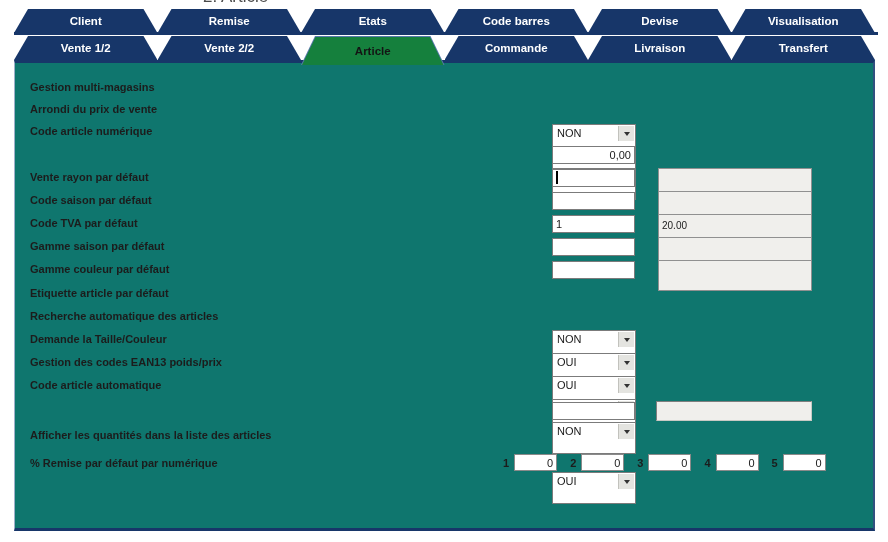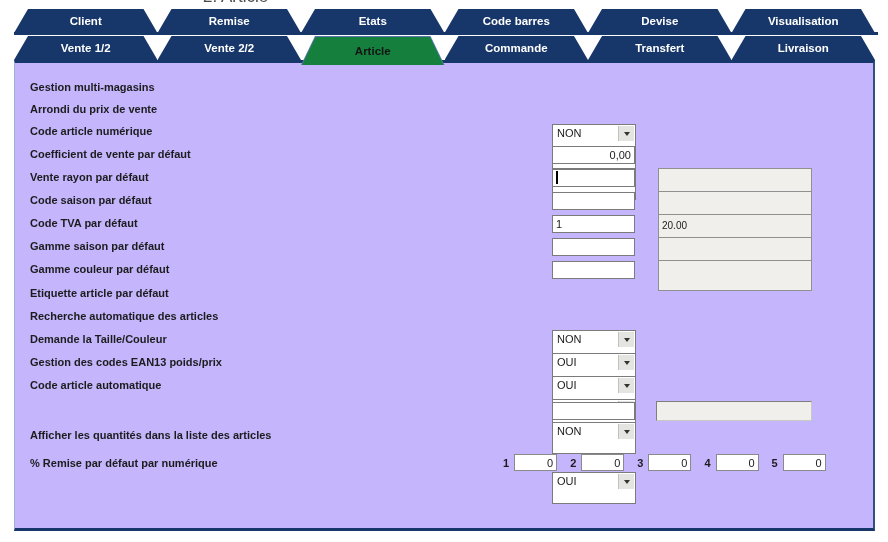--- a/index.html
+++ b/index.html
@@ -16,21 +16,21 @@
   .tab .tlabel{color:#ffffff;font-weight:bold;font-size:11.5px;line-height:24px;}
   .tab.active{background:#5878ac;height:29px;z-index:3;}
   .tab.active .inner{position:absolute;left:1px;right:1px;top:1px;bottom:0;
     clip-path:polygon(13.5px 0,calc(100% - 13.5px) 0,100% 100%,0 100%);
     background:#15803d;display:flex;align-items:center;justify-content:center;}
   .tab.active .tlabel{color:#141414;}
   .bar1{position:absolute;left:14px;top:32px;width:864px;height:3px;background:#173669;}
 
   
   .panel{position:absolute;left:14px;top:60px;width:861px;height:471px;box-sizing:border-box;
-    background:#c4b5fd;border-top:3px solid #173669;border-bottom:3px solid #173669;
+    background:#0f766e;border-top:3px solid #173669;border-bottom:3px solid #173669;
     border-left:1px solid #9db0ca;border-right:2px solid #31507f;}
   .row{position:absolute;left:0;width:100%;height:22px;}
   .flabel{position:absolute;left:15px;top:3px;font-size:11px;font-weight:bold;color:#1c1c1c;white-space:nowrap;}
 
   .select{position:absolute;left:537px;top:0;width:84px;height:32px;box-sizing:border-box;
     background:#ffffff;border:1px solid #7b7b7b;display:flex;align-items:flex-start;margin-top:46px;}
   .sel-val{flex:1;font-size:11px;color:#1a1a1a;padding-left:4px;line-height:17px;}
   .sel-btn{width:15px;height:15px;margin:1px;background:#e4e4e0;border-left:1px solid #c2c2bd;
     display:flex;align-items:center;justify-content:center;}
   .sel-btn::after{content:"";width:0;height:0;border-left:3.5px solid transparent;
@@ -88,24 +88,24 @@
     </div>
   <div class="tab active">
       <div class="inner">
         <span class="tlabel">Article</span>
       </div>
     </div>
   <div class="tab">
       <span class="tlabel">Commande</span>
     </div>
   <div class="tab">
+      <span class="tlabel">Livraison</span>
+    </div>
+  <div class="tab">
       <span class="tlabel">Transfert</span>
-    </div>
-  <div class="tab">
-      <span class="tlabel">Livraison</span>
     </div>
 </div>
 
 <div class="panel">
 
   <div class="row" style="top:15px">
     <span class="flabel">Gestion multi-magasins</span>
     <div class="select">
       <span class="sel-val">NON</span>
       <span class="sel-btn"></span>
@@ -122,21 +122,20 @@
 
   <div class="row" style="top:59px">
     <span class="flabel">Code article numérique</span>
     <div class="select">
       <span class="sel-val">NON</span>
       <span class="sel-btn"></span>
     </div>
   </div>
 
   <div class="row" style="top:82px">
-    <span class="flabel">Coefficient de vente par défaut</span>
     <input class="tinput right" value="0,00" style="">
   </div>
 
   <div class="row" style="top:105px">
     <span class="flabel">Vente rayon par défaut</span>
     <input class="tinput" value="" style="">
     <span class="caret"></span>
     <div class="lookup"></div>
   </div>
 

